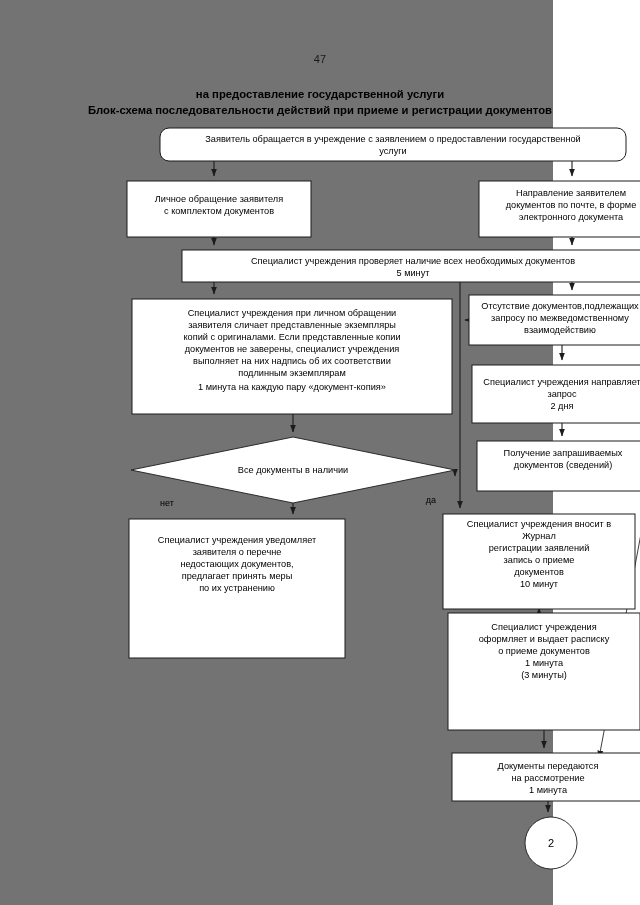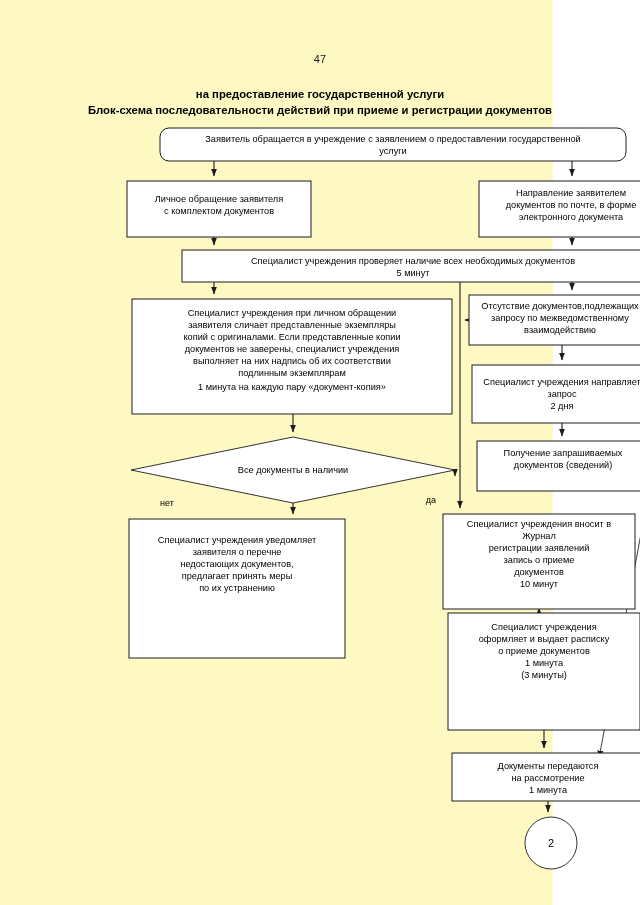--- a/index.html
+++ b/index.html
@@ -14,21 +14,21 @@
     position: relative;
     overflow: hidden;
     font-family: "Liberation Sans", sans-serif;
     color: #000000;
   }
   .page {
     position: absolute;
     inset: 0;
     width: 553px;
     height: 905px;
-    background: #fef9c3;
+    background: #737373;
     text-decoration: underline;
   }
   .page-number {
     position: absolute;
     top: 53px;
     left: 0;
     width: 640px;
     text-align: center;
     font-size: 11px;
     color: #1a1a1a;

